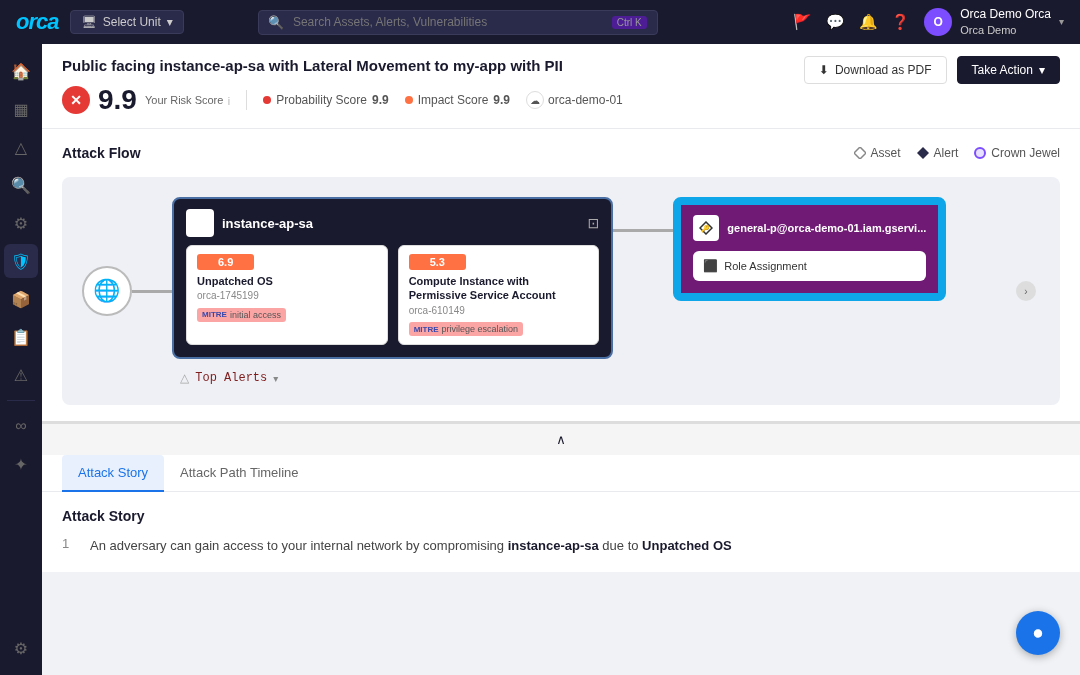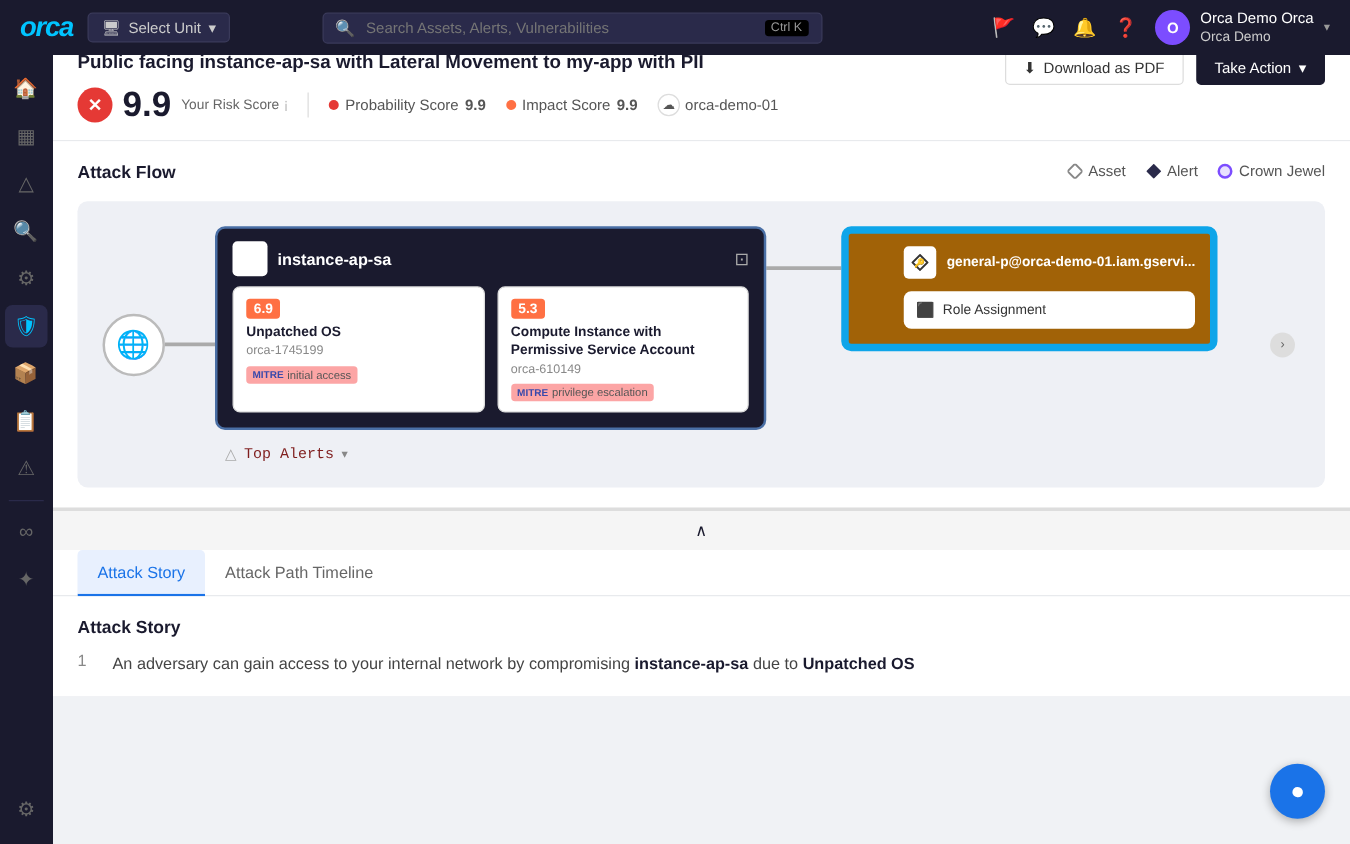--- a/index.html
+++ b/index.html
@@ -15,21 +15,21 @@
       display: flex; align-items: center; gap: 6px; background: #2a2a4a; border: 1px solid #3a3a5a;
       border-radius: 4px; padding: 4px 10px; color: #ccc; font-size: 12px; cursor: pointer;
     }
     .search-bar {
       flex: 1; max-width: 400px; margin: 0 auto; display: flex; align-items: center;
       background: #2a2a4a; border: 1px solid #3a3a5a; border-radius: 4px; padding: 4px 10px; gap: 8px;
     }
     .search-bar input {
       background: transparent; border: none; outline: none; color: #ccc; font-size: 12px; flex: 1;
     }
-    .search-shortcut { background: #000000; border-radius: 3px; padding: 1px 5px; font-size: 10px; color: #999; }
+    .search-shortcut { background: #4c1d95; border-radius: 3px; padding: 1px 5px; font-size: 10px; color: #999; }
     .nav-icons { display: flex; align-items: center; gap: 14px; margin-left: auto; }
     .nav-icon { color: #999; font-size: 15px; cursor: pointer; }
     .avatar-btn {
       display: flex; align-items: center; gap: 8px; cursor: pointer;
     }
     .avatar { width: 28px; height: 28px; border-radius: 50%; background: #7c4dff; display: flex; align-items: center; justify-content: center; color: white; font-size: 12px; font-weight: bold; }
     .avatar-text { color: #ccc; font-size: 11px; line-height: 1.3; }
     .avatar-text .name { color: white; font-size: 12px; }
 
     
@@ -39,21 +39,21 @@
       padding: 10px 0; gap: 4px; z-index: 50;
     }
     .sidebar-item {
       width: 34px; height: 34px; display: flex; align-items: center; justify-content: center;
       border-radius: 6px; cursor: pointer; color: #666; font-size: 16px;
     }
     .sidebar-item.active { background: #2a2a4a; color: #00c4ff; }
     .sidebar-divider { width: 28px; height: 1px; background: #2a2a4a; margin: 4px 0; }
 
     
-    .main { margin-left: 42px; margin-top: 28px; }
+    .main { margin-left: 42px; margin-top: 44px; }
 
     
     .page-header {
       background: white; padding: 12px 20px 0 20px; border-bottom: 1px solid #e8eaed;
     }
     .page-title { font-size: 15px; font-weight: 600; color: #1a1a2e; margin-bottom: 10px; }
     .risk-bar {
       display: flex; align-items: center; gap: 16px; padding-bottom: 12px;
     }
     .risk-score-badge {
@@ -125,34 +125,34 @@
 
     .alerts-container {
       display: flex; gap: 10px; padding: 0 12px 12px; flex-wrap: wrap;
     }
     .alert-card {
       background: white; border-radius: 6px; padding: 8px 10px; min-width: 110px; flex: 1;
       border: 1px solid #ddd;
     }
     .alert-score-badge {
       display: inline-block; color: white; font-size: 11px; font-weight: 700;
-      border-radius: 3px; padding: 2px 6px; margin-bottom: 4px;
+      border-radius: 3px; padding: 2px 21px; margin-bottom: 4px;
     }
     .alert-score-orange { background: #ff7043; }
     .alert-title { font-size: 11px; font-weight: 600; color: #1a1a2e; line-height: 1.3; margin-bottom: 2px; }
     .alert-id { font-size: 10px; color: #888; margin-bottom: 4px; }
     .mitre-badge {
       display: inline-flex; align-items: center; gap: 3px; font-size: 9px;
       background: #fca5a5; border-radius: 3px; padding: 2px 5px; color: #555;
     }
     .mitre-text { font-size: 8px; font-weight: 700; color: #3949ab; }
 
     .node-service {
-      background: #a16207; border-radius: 8px; color: white; min-width: 200px;
-      flex-shrink: 0; border: 6px solid #0ea5e9; padding-left: 32px;
+      background: #701a75; border-radius: 8px; color: white; min-width: 200px;
+      flex-shrink: 0; border: 8px solid #0ea5e9;
     }
     .node-service-header {
       display: flex; align-items: center; gap: 8px; padding: 10px 12px;
     }
 
     .role-card {
       background: white; border-radius: 6px; margin: 0 12px 12px; padding: 8px 10px;
       display: flex; align-items: center; gap: 6px;
     }
     .role-icon { font-size: 12px; color: #555; }

